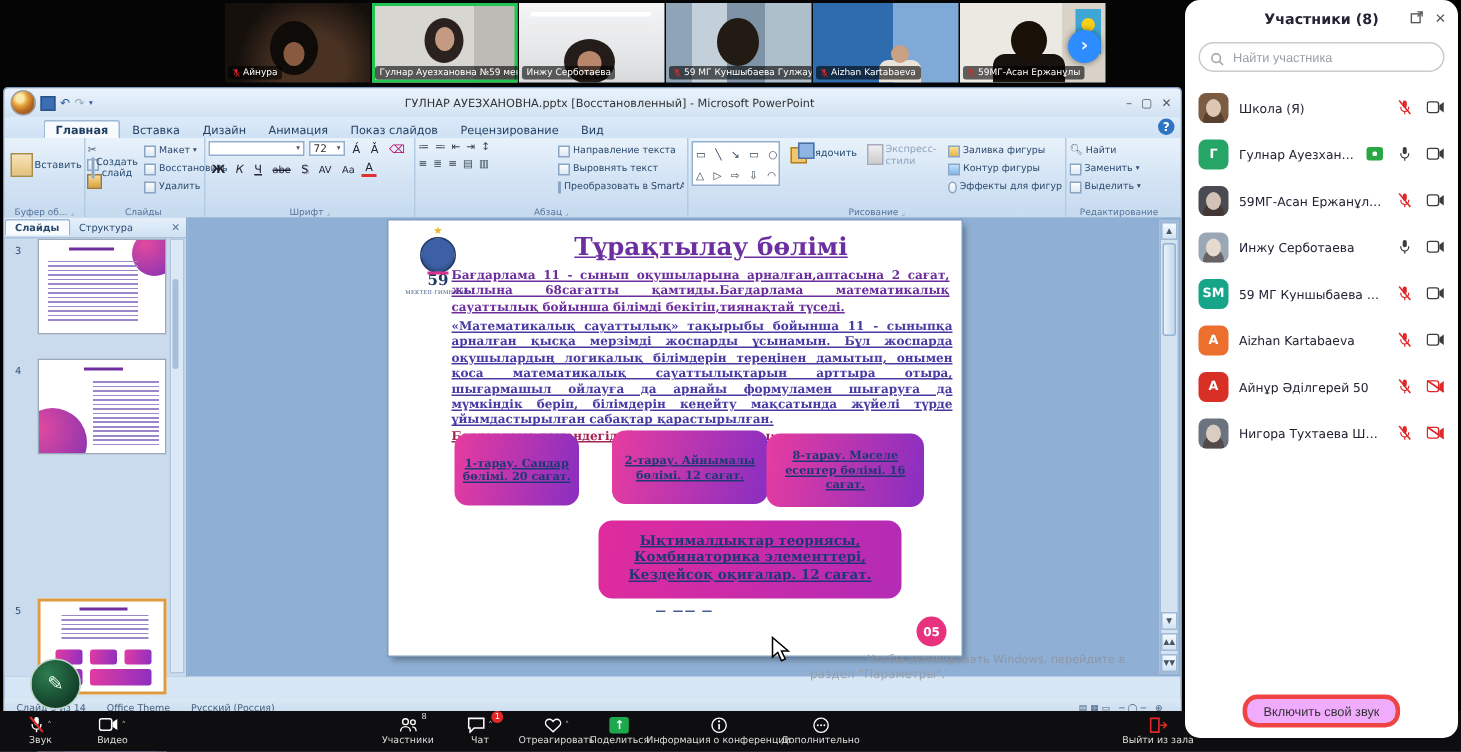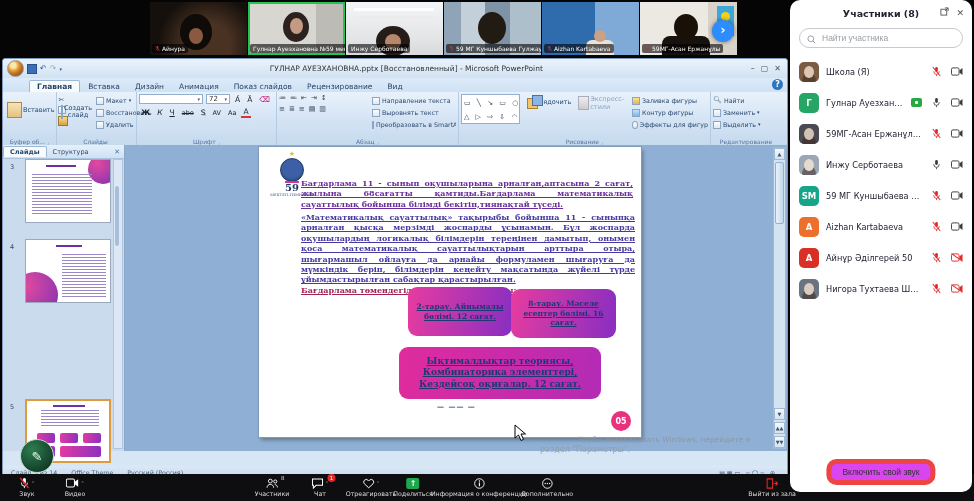--- a/index.html
+++ b/index.html
@@ -171,22 +171,22 @@
   .prows{position:absolute;left:0;right:0;top:56px;}
   .prow{height:31px;display:flex;align-items:center;padding:0 9px;gap:7px;}
   .pavatar{width:20px;height:20px;border-radius:5px;flex:0 0 20px;color:#fff;font-size:8.5px;font-weight:bold;
            display:flex;align-items:center;justify-content:center;position:relative;overflow:hidden;}
   .pavatar.photo::after{content:"";position:absolute;left:5px;top:4px;width:10px;height:12px;border-radius:50%;
            background:rgba(255,235,215,.75);box-shadow:0 9px 0 2px rgba(60,40,30,.55);}
   .pname{flex:1;font-size:8.2px;color:#232333;white-space:nowrap;overflow:hidden;text-overflow:ellipsis;}
   .pgreen{width:11px;height:9px;border-radius:2px;background:#28a745;flex:0 0 11px;position:relative;}
   .pgreen::after{content:"";position:absolute;left:4px;top:3px;width:3px;height:3px;background:#fff;border-radius:1px;}
   .prow .icm{flex:0 0 auto;margin-left:3px;}
-  .unmute{position:absolute;left:50%;transform:translateX(-50%);bottom:7px;border:5px solid #ef4444;border-radius:10px;
-          background:#d946ef;font-size:8.5px;color:#333;padding:3px 11px;white-space:nowrap;}
+  .unmute{position:absolute;left:50%;transform:translateX(-50%);bottom:7px;border:3px solid #ef4444;border-radius:10px;
+          background:#f0abfc;font-size:8.5px;color:#333;padding:3px 11px;white-space:nowrap;}
 </style>
 </head>
 <body>
 
 <div id="stage">
 
   <div class="vstrip">
     <div class="vtile t1" style="left:150px">
       <div class="head"></div>
         <div class="face"></div>
@@ -479,23 +479,25 @@
         <div class="thsb"></div>
       </div>
 
       <div class="slide">
         <div class="slogo">
           <div class="star">★</div>
           <div class="emb"></div>
           <div class="n59">59</div>
           <div class="cap">МЕКТЕП-ГИМНАЗИЯ</div>
         </div>
+        <div class="stitle">Тұрақтылау бөлімі</div>
         <div class="sp1">Бағдарлама 11 - сынып оқушыларына арналған,аптасына 2 сағат, жылына 68сағатты қамтиды.Бағдарлама математикалық сауаттылық бойынша білімді бекітіп,тиянақтай түседі.</div>
         <div class="sp2">«Математикалық сауаттылық» тақырыбы бойынша 11 - сыныпқа арналған қысқа мерзімді жоспарды ұсынамын. Бұл жоспарда оқушылардың логикалық білімдерін тереңінен дамытып, онымен қоса математикалық сауаттылықтарын арттыра отыра, шығармашыл ойлауға да арнайы формуламен шығаруға да мүмкіндік беріп, білімдерін кеңейту мақсатында жүйелі түрде ұйымдастырылған сабақтар қарастырылған.</div>
         <div class="ssub">Бағдарлама төмендегідей 5 бөлімнен тұрады:</div>
+        <div class="sbox" style="left:44px;top:142px;width:83px;height:48px">1-тарау. Сандар бөлімі. 20 сағат.</div>
         <div class="sbox" style="left:149px;top:140px;width:104px;height:49px">2-тарау. Айнымалы бөлімі. 12 сағат.</div>
         <div class="sbox" style="left:252px;top:142px;width:105px;height:49px">8-тарау. Мәселе есептер бөлімі. 16 сағат.</div>
         <div class="sbox b5" style="left:140px;top:200px;width:202px;height:52px">Ықтималдықтар теориясы, Комбинаторика элементтері, Кездейсоқ оқиғалар. 12 сағат.</div>
         <div class="sdash">— —— —</div>
         <div class="sbadge">05</div>
       </div>
 
       <div class="vsb">
         <div class="btn" style="top:0">▲</div>
         <div class="thumbv"></div>

